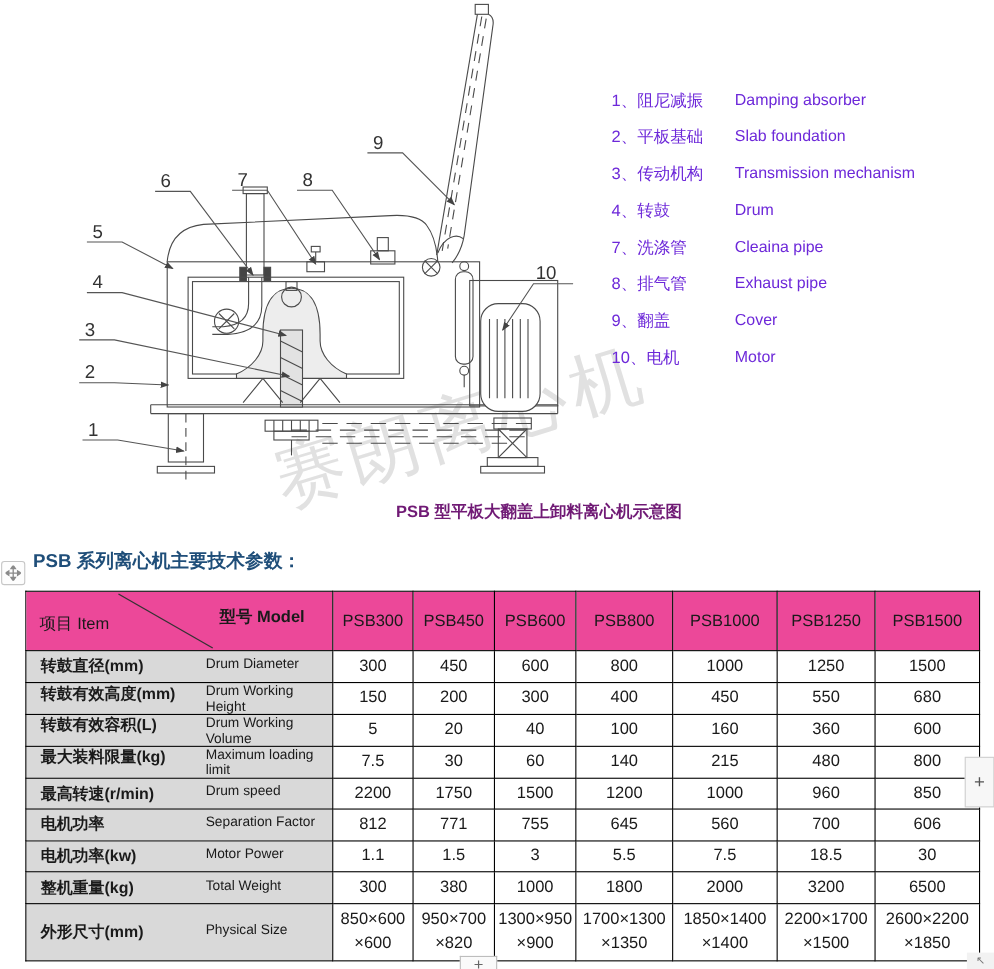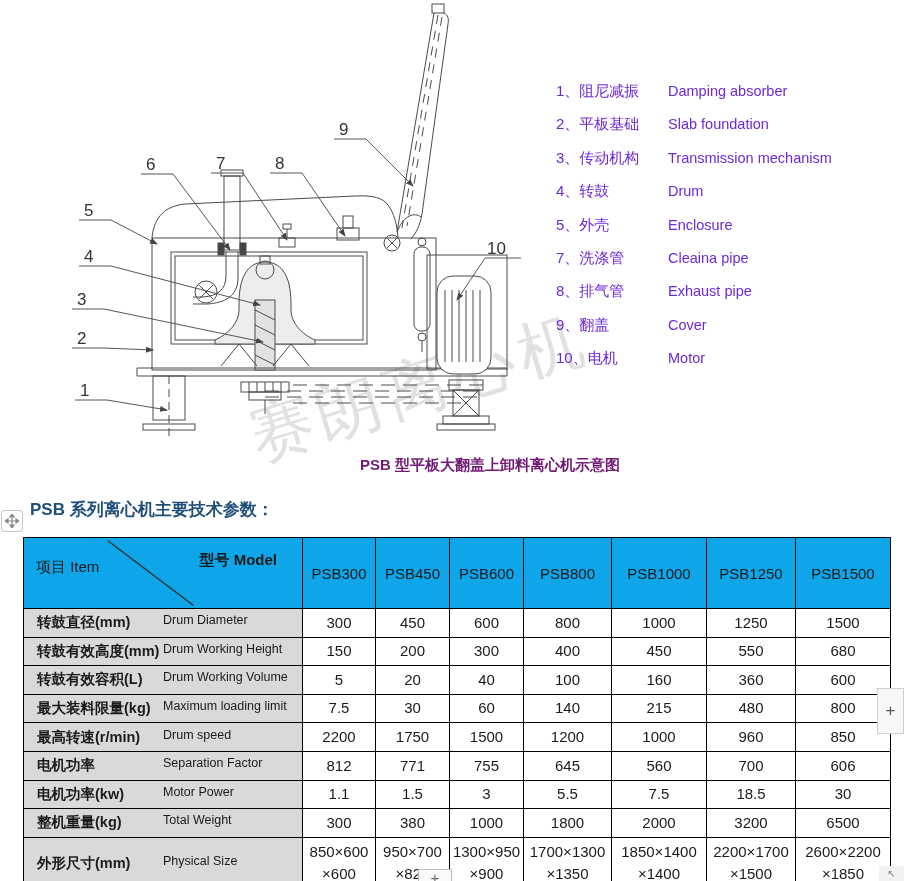--- a/index.html
+++ b/index.html
@@ -25,29 +25,29 @@
   
   .move-handle { position:absolute; left:1px; top:510px; width:22px; height:22px;
                  border:1px solid #c6c6c6; border-radius:3px; background:#fdfdfd;
                  display:flex; align-items:center; justify-content:center; }
 
   
   .spec-table { position:absolute; left:23px; top:537px; border-collapse:collapse;
                 table-layout:fixed; width:867px; font-size:15px; }
   .spec-table td { border:1px solid #000; text-align:center; vertical-align:middle;
                    padding:0 2px; overflow:hidden; }
-  .spec-table tr.hdr td { background:#0ea5e9; height:71px; }
+  .spec-table tr.hdr td { background:#ec4899; height:54px; }
   .corner { position:relative; }
   .corner .diag { position:absolute; left:0; top:0; width:100%; height:100%; }
   .corner-item { position:absolute; left:12px; top:20px; font-size:15px; }
   .corner-model { position:absolute; right:25px; top:13px; font-size:15px;font-weight:bold; }
   .row-label { background:#d9d9d9; text-align:left !important; }
   .row-label .cell-inner { display:flex; padding-left:11px; }
   .row-label .cn { font-weight:bold; font-size:14.5px; min-width:126px; }
-  .row-label .en { font-size:12.5px; }
+  .row-label .en { font-size:12.5px;margin-left:24px; }
   .spec-table tr.body-row td { height:28.6px; }
   .spec-table tr.size-row td { height:52px; }
   .val-cell { white-space:pre-line; line-height:1.5; }
 
   
   .plus-right { position:absolute; left:877px; top:688px; width:27px; height:46px;
                 background:#f7f7f7; border:1px solid #cfcfcf; color:#555;
                 font-size:17px; display:flex; align-items:center; justify-content:center; }
   .plus-bottom { position:absolute; left:418px; top:869px; width:34px; height:12px;
                  background:#fafafa; border:1px solid #bdbdbd; border-bottom:none;
@@ -168,21 +168,20 @@
         <text x="462" y="254">10</text>
       </g>
     </svg>
   </div>
 
   <div class="legend">
     <div class="legend-row"><span class="lnum">1、</span><span class="lcn">阻尼减振</span><span class="len">Damping absorber</span></div>
     <div class="legend-row"><span class="lnum">2、</span><span class="lcn">平板基础</span><span class="len">Slab foundation</span></div>
     <div class="legend-row"><span class="lnum">3、</span><span class="lcn">传动机构</span><span class="len">Transmission mechanism</span></div>
     <div class="legend-row"><span class="lnum">4、</span><span class="lcn">转鼓</span><span class="len">Drum</span></div>
-    <div class="legend-row"><span class="lnum">5、</span><span class="lcn">外壳</span><span class="len">Enclosure</span></div>
     <div class="legend-row"><span class="lnum">7、</span><span class="lcn">洗涤管</span><span class="len">Cleaina pipe</span></div>
     <div class="legend-row"><span class="lnum">8、</span><span class="lcn">排气管</span><span class="len">Exhaust pipe</span></div>
     <div class="legend-row"><span class="lnum">9、</span><span class="lcn">翻盖</span><span class="len">Cover</span></div>
     <div class="legend-row"><span class="lnum">10、</span><span class="lcn">电机</span><span class="len">Motor</span></div>
   </div>
 
   <div class="caption">PSB 型平板大翻盖上卸料离心机示意图</div>
   <div class="section-title">PSB 系列离心机主要技术参数：</div>
 
   <div class="move-handle">

